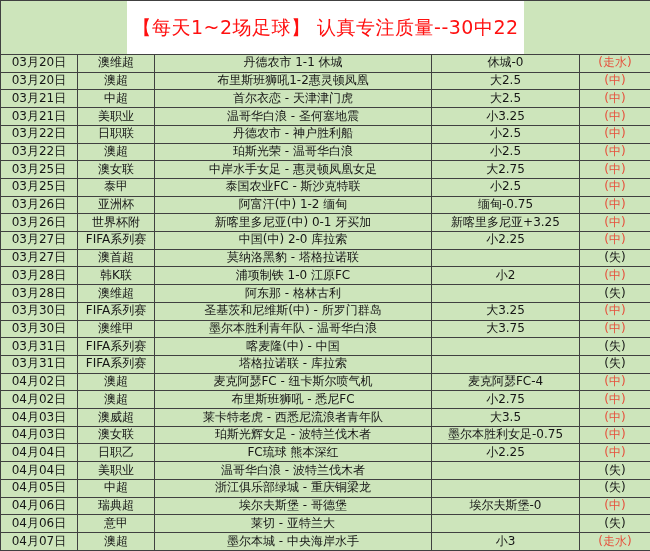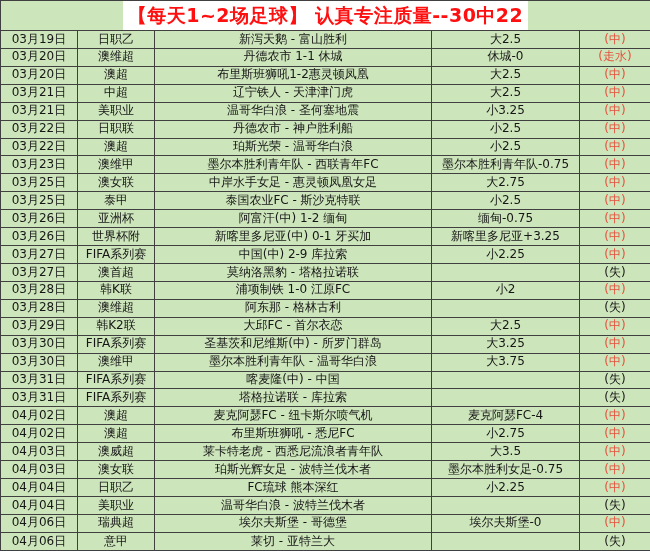--- a/index.html
+++ b/index.html
@@ -28,24 +28,24 @@
     font-size:12px;line-height:1.15;
     white-space:nowrap;overflow:hidden;
     color:#161616;
   }
   thead tr{height:28px;}
   thead th{background:var(--row-bg);border-bottom:1px solid var(--border);}
   .title-chip{
     display:inline-block;
     background:var(--title-bg);
     color:var(--title-text);
-    font-weight:bold;
+    font-weight:normal;
     font-size:19px;
     line-height:21px;
-    padding:4px 5px;
+    padding:16px 5px;
     letter-spacing:0.5px;
   }
   tbody td{height:15.3px;}
   td.res-hit{color:var(--hit);}
   td.res-miss{color:var(--miss);}
 </style>
 </head>
 <body>
 
 <table class="sheet">
@@ -58,44 +58,37 @@
   </colgroup>
   <thead>
     <tr>
       <th colspan="5">
         <span class="title-chip">【每天1~2场足球】 认真专注质量--30中22</span>
       </th>
     </tr>
   </thead>
   <tbody>
       <tr>
-        <td>03月19日</td>
-        <td>日职乙</td>
-        <td>新泻天鹅 - 富山胜利</td>
-        <td>大2.5</td>
-        <td class="res-hit">(中)</td>
-      </tr>
-      <tr>
         <td>03月20日</td>
         <td>澳维超</td>
         <td>丹德农市 1-1 休城</td>
         <td>休城-0</td>
         <td class="res-hit">(走水)</td>
       </tr>
       <tr>
         <td>03月20日</td>
         <td>澳超</td>
         <td>布里斯班狮吼1-2惠灵顿凤凰</td>
         <td>大2.5</td>
         <td class="res-hit">(中)</td>
       </tr>
       <tr>
         <td>03月21日</td>
         <td>中超</td>
-        <td>辽宁铁人 - 天津津门虎</td>
+        <td>首尔衣恋 - 天津津门虎</td>
         <td>大2.5</td>
         <td class="res-hit">(中)</td>
       </tr>
       <tr>
         <td>03月21日</td>
         <td>美职业</td>
         <td>温哥华白浪 - 圣何塞地震</td>
         <td>小3.25</td>
         <td class="res-hit">(中)</td>
       </tr>
@@ -107,27 +100,20 @@
         <td class="res-hit">(中)</td>
       </tr>
       <tr>
         <td>03月22日</td>
         <td>澳超</td>
         <td>珀斯光荣 - 温哥华白浪</td>
         <td>小2.5</td>
         <td class="res-hit">(中)</td>
       </tr>
       <tr>
-        <td>03月23日</td>
-        <td>澳维甲</td>
-        <td>墨尔本胜利青年队 - 西联青年FC</td>
-        <td>墨尔本胜利青年队-0.75</td>
-        <td class="res-hit">(中)</td>
-      </tr>
-      <tr>
         <td>03月25日</td>
         <td>澳女联</td>
         <td>中岸水手女足 - 惠灵顿凤凰女足</td>
         <td>大2.75</td>
         <td class="res-hit">(中)</td>
       </tr>
       <tr>
         <td>03月25日</td>
         <td>泰甲</td>
         <td>泰国农业FC - 斯沙克特联</td>
@@ -144,21 +130,21 @@
       <tr>
         <td>03月26日</td>
         <td>世界杯附</td>
         <td>新喀里多尼亚(中) 0-1 牙买加</td>
         <td>新喀里多尼亚+3.25</td>
         <td class="res-hit">(中)</td>
       </tr>
       <tr>
         <td>03月27日</td>
         <td>FIFA系列赛</td>
-        <td>中国(中) 2-9 库拉索</td>
+        <td>中国(中) 2-0 库拉索</td>
         <td>小2.25</td>
         <td class="res-hit">(中)</td>
       </tr>
       <tr>
         <td>03月27日</td>
         <td>澳首超</td>
         <td>莫纳洛黑豹 - 塔格拉诺联</td>
         <td></td>
         <td class="res-miss">(失)</td>
       </tr>
@@ -170,27 +156,20 @@
         <td class="res-hit">(中)</td>
       </tr>
       <tr>
         <td>03月28日</td>
         <td>澳维超</td>
         <td>阿东那 - 格林古利</td>
         <td></td>
         <td class="res-miss">(失)</td>
       </tr>
       <tr>
-        <td>03月29日</td>
-        <td>韩K2联</td>
-        <td>大邱FC - 首尔衣恋</td>
-        <td>大2.5</td>
-        <td class="res-hit">(中)</td>
-      </tr>
-      <tr>
         <td>03月30日</td>
         <td>FIFA系列赛</td>
         <td>圣基茨和尼维斯(中) - 所罗门群岛</td>
         <td>大3.25</td>
         <td class="res-hit">(中)</td>
       </tr>
       <tr>
         <td>03月30日</td>
         <td>澳维甲</td>
         <td>墨尔本胜利青年队 - 温哥华白浪</td>
@@ -247,27 +226,41 @@
         <td class="res-hit">(中)</td>
       </tr>
       <tr>
         <td>04月04日</td>
         <td>美职业</td>
         <td>温哥华白浪 - 波特兰伐木者</td>
         <td></td>
         <td class="res-miss">(失)</td>
       </tr>
       <tr>
+        <td>04月05日</td>
+        <td>中超</td>
+        <td>浙江俱乐部绿城 - 重庆铜梁龙</td>
+        <td></td>
+        <td class="res-miss">(失)</td>
+      </tr>
+      <tr>
         <td>04月06日</td>
         <td>瑞典超</td>
         <td>埃尔夫斯堡 - 哥德堡</td>
         <td>埃尔夫斯堡-0</td>
         <td class="res-hit">(中)</td>
       </tr>
       <tr>
         <td>04月06日</td>
         <td>意甲</td>
         <td>莱切 - 亚特兰大</td>
         <td></td>
         <td class="res-miss">(失)</td>
       </tr>
+      <tr>
+        <td>04月07日</td>
+        <td>澳超</td>
+        <td>墨尔本城 - 中央海岸水手</td>
+        <td>小3</td>
+        <td class="res-hit">(走水)</td>
+      </tr>
     </tbody>
 </table>
 
 </body></html>

